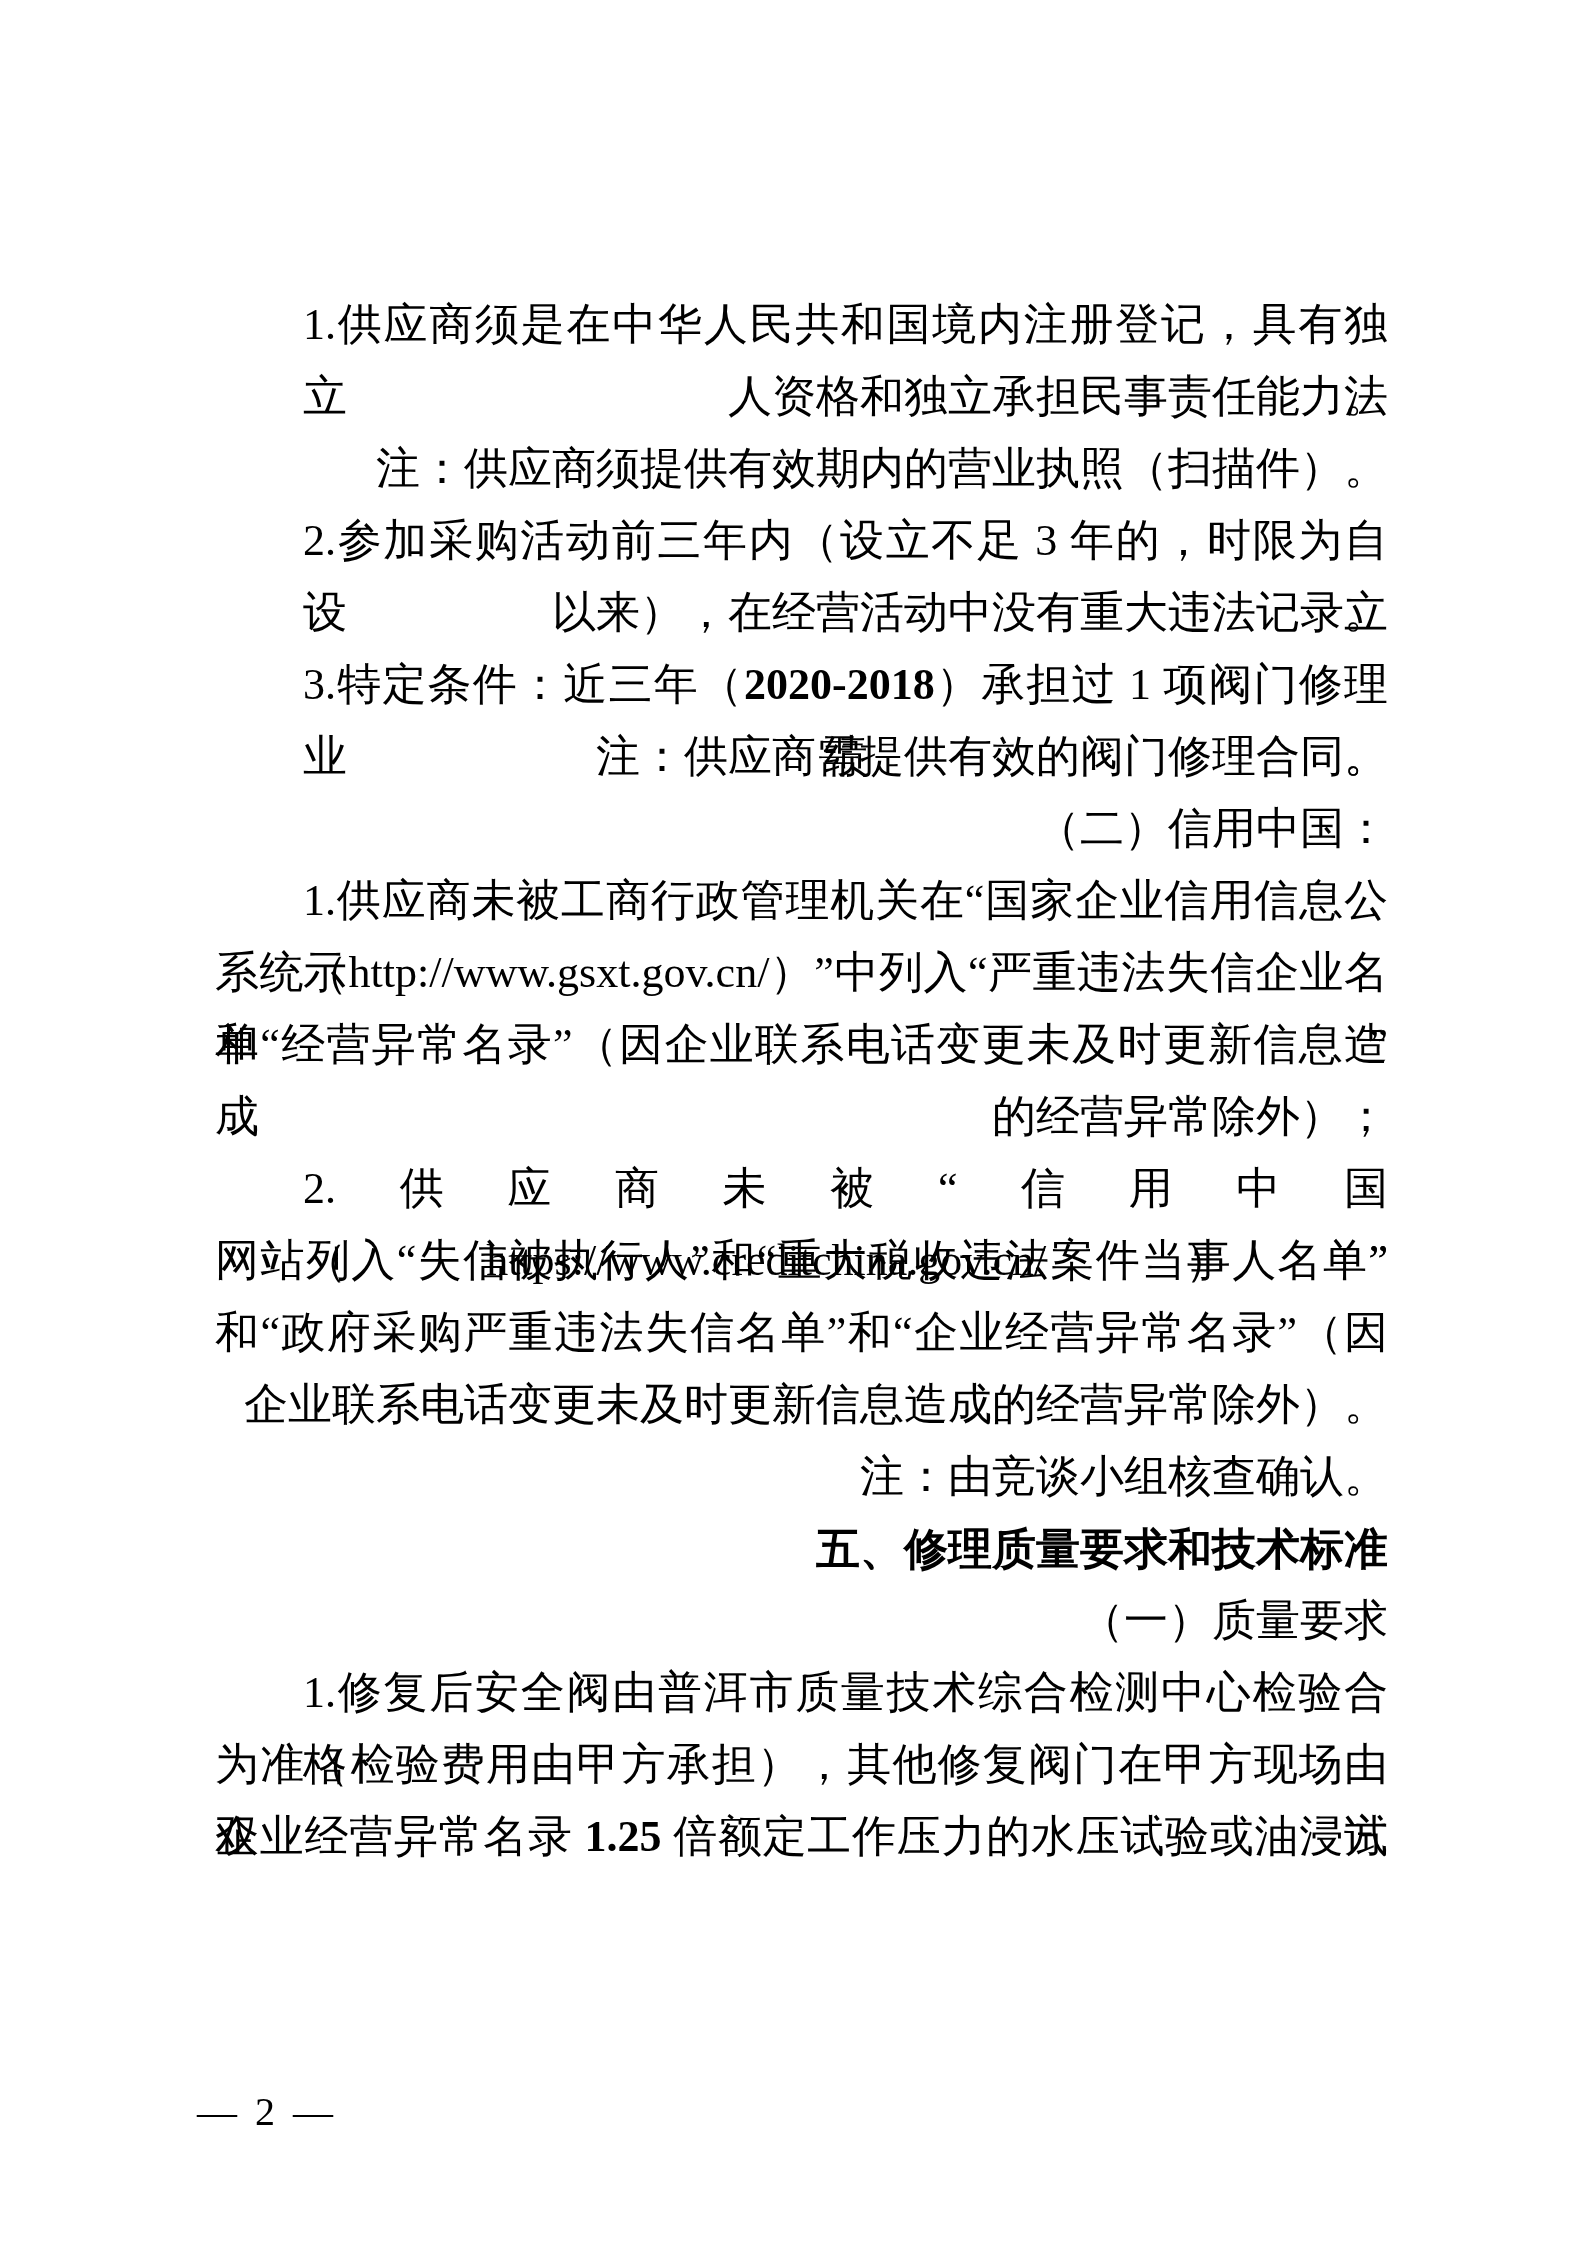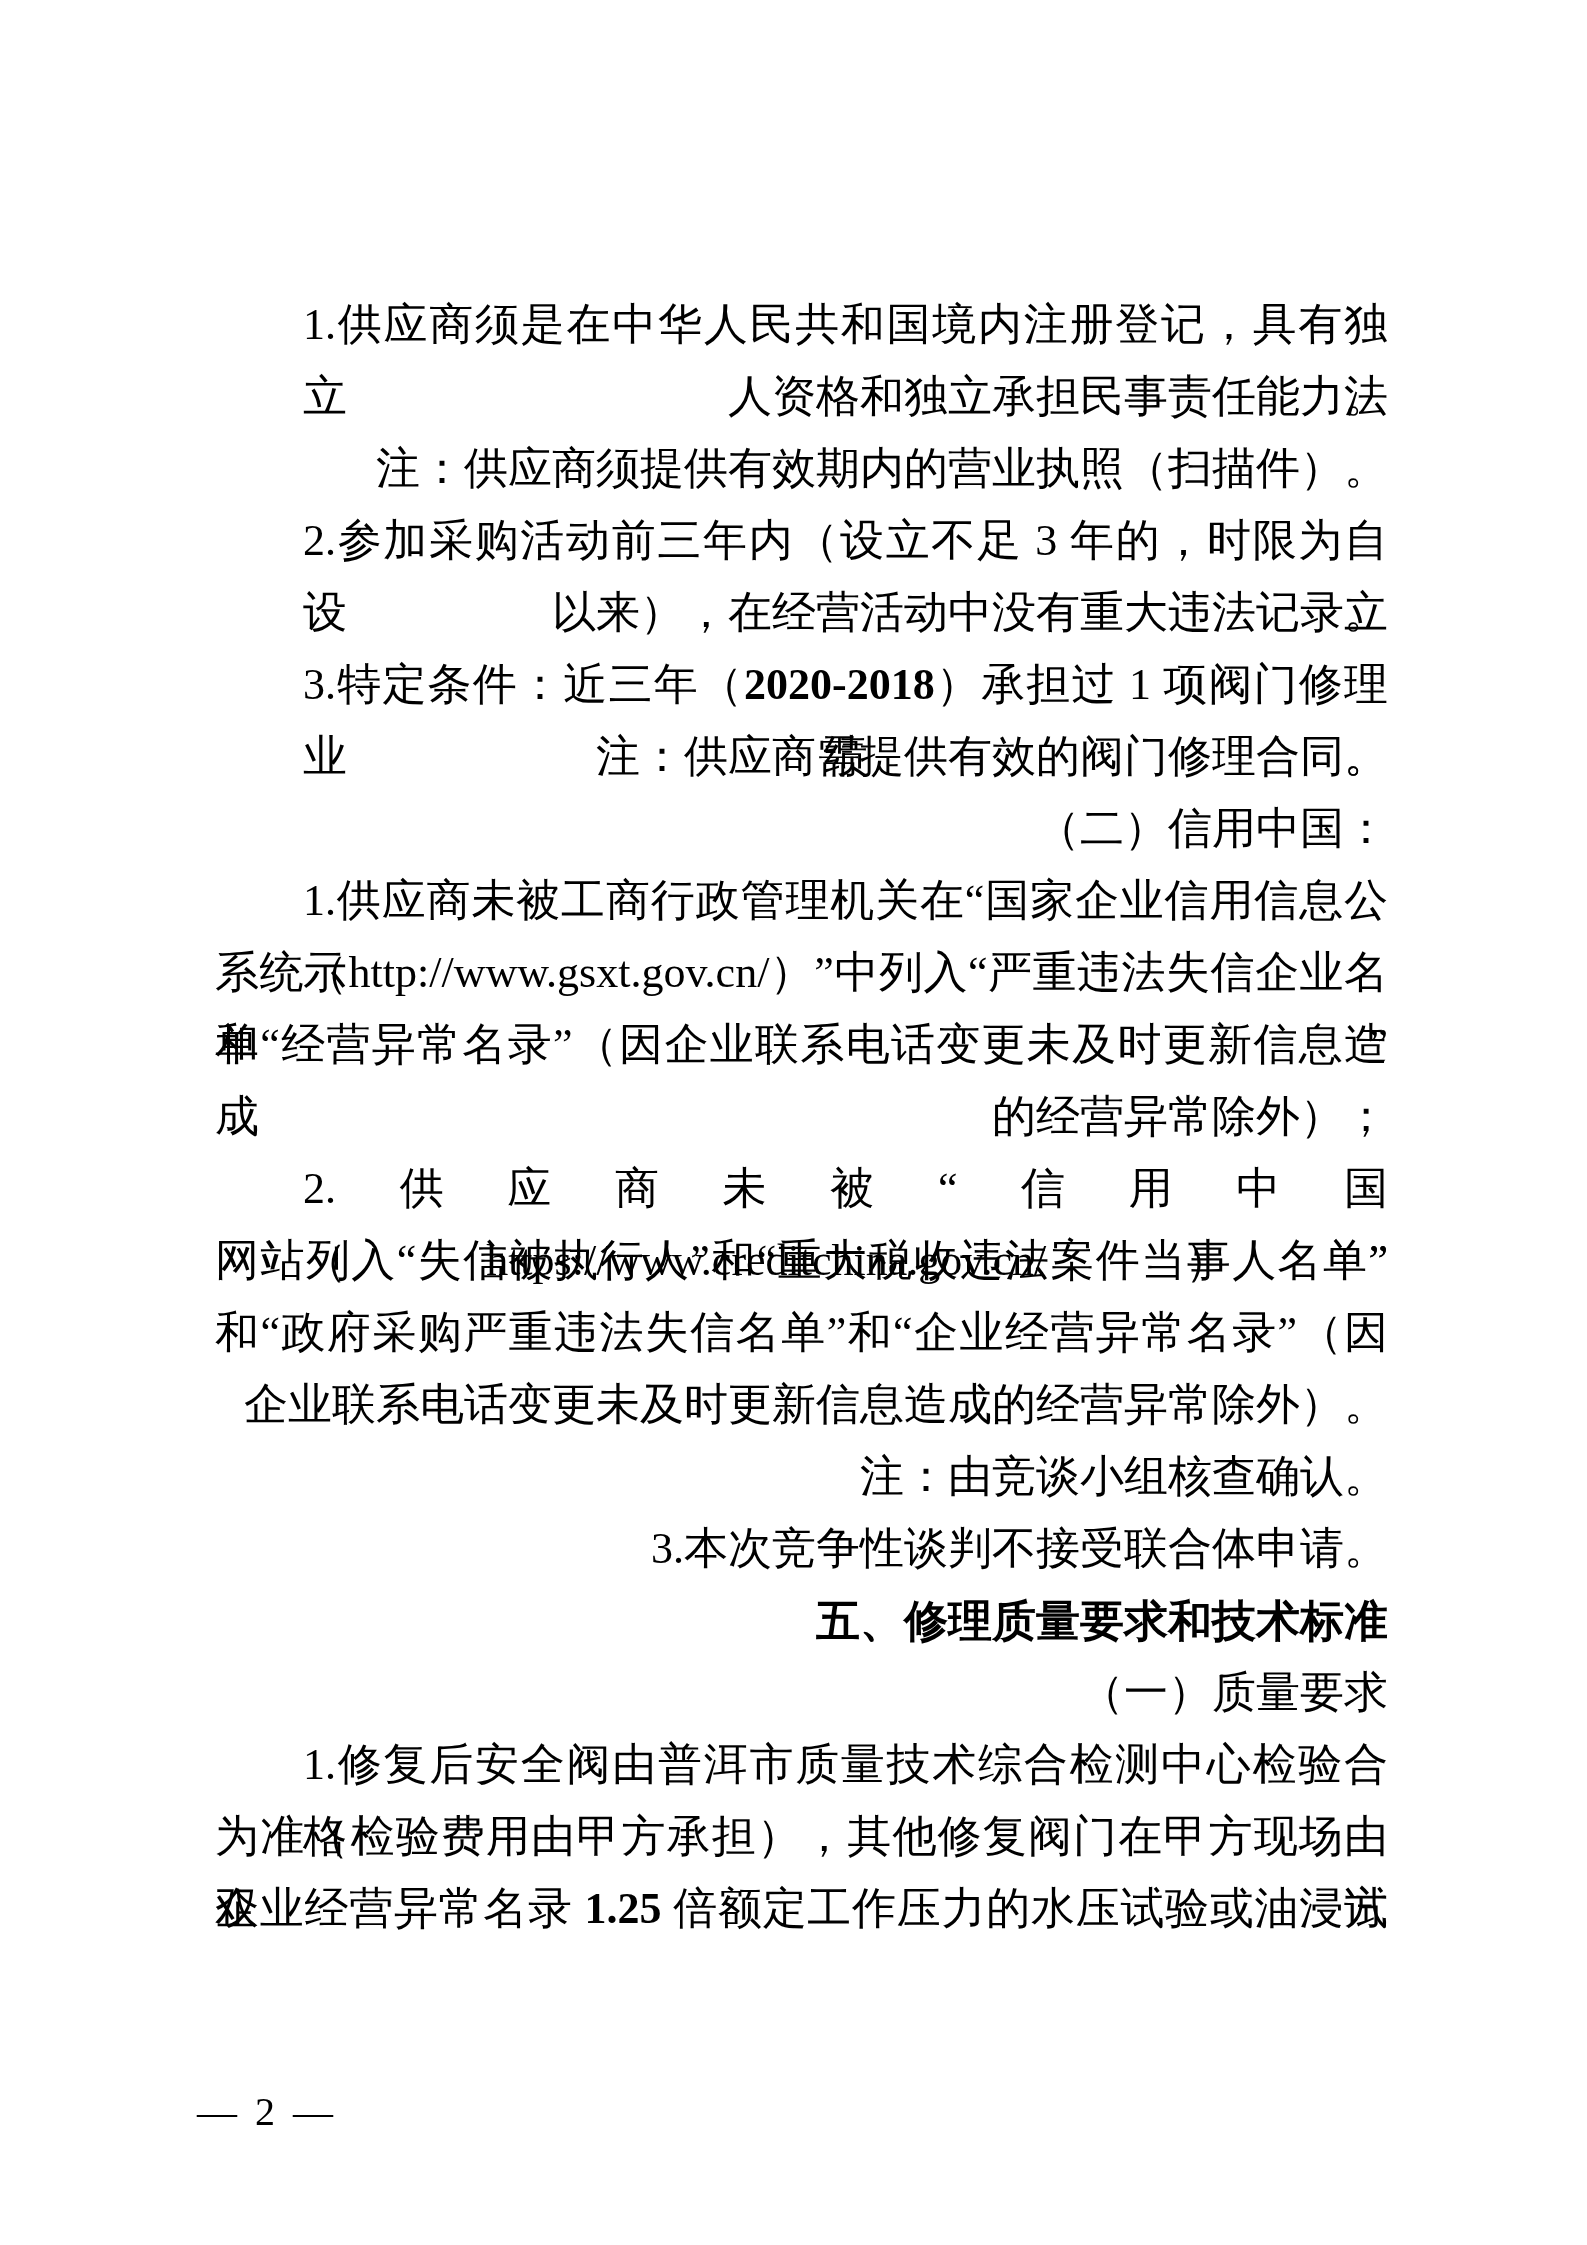--- a/index.html
+++ b/index.html
@@ -75,21 +75,20 @@
       <div class="line indent"><span>（二）信用中国：</span></div>
       <div class="line indent justify"><span>1.供应商未被工商行政管理机关在“国家企业信用信息公示</span></div>
       <div class="line justify"><span>系统（http://www.gsxt.gov.cn/）”中列入“严重违法失信企业名单”</span></div>
       <div class="line justify"><span>和“经营异常名录”（因企业联系电话变更未及时更新信息造成</span></div>
       <div class="line"><span>的经营异常除外）；</span></div>
       <div class="line indent justify"><span>2.供应商未被“信用中国（https://www.creditchina.gov.cn/）”</span></div>
       <div class="line justify"><span>网站列入“失信被执行人”和“重大税收违法案件当事人名单”</span></div>
       <div class="line justify"><span>和“政府采购严重违法失信名单”和“企业经营异常名录”（因</span></div>
       <div class="line"><span>企业联系电话变更未及时更新信息造成的经营异常除外）。</span></div>
       <div class="line indent"><span>注：由竞谈小组核查确认。</span></div>
-      <div class="line indent"><span>3.本次竞争性谈判不接受联合体申请。</span></div>
       <div class="line indent heading"><span>五、修理质量要求和技术标准</span></div>
       <div class="line indent"><span>（一）质量要求</span></div>
       <div class="line indent justify"><span>1.修复后安全阀由普洱市质量技术综合检测中心检验合格</span></div>
       <div class="line justify"><span>为准（检验费用由甲方承担），其他修复阀门在甲方现场由双方</span></div>
       <div class="line justify"><span>企业经营异常名录 </span><span class="b">1.25</span><span> 倍额定工作压力的水压试验或油浸试</span></div>
     </div>
   <div class="page-footer">— 2 —</div>
 </div>
 
 </body></html>

